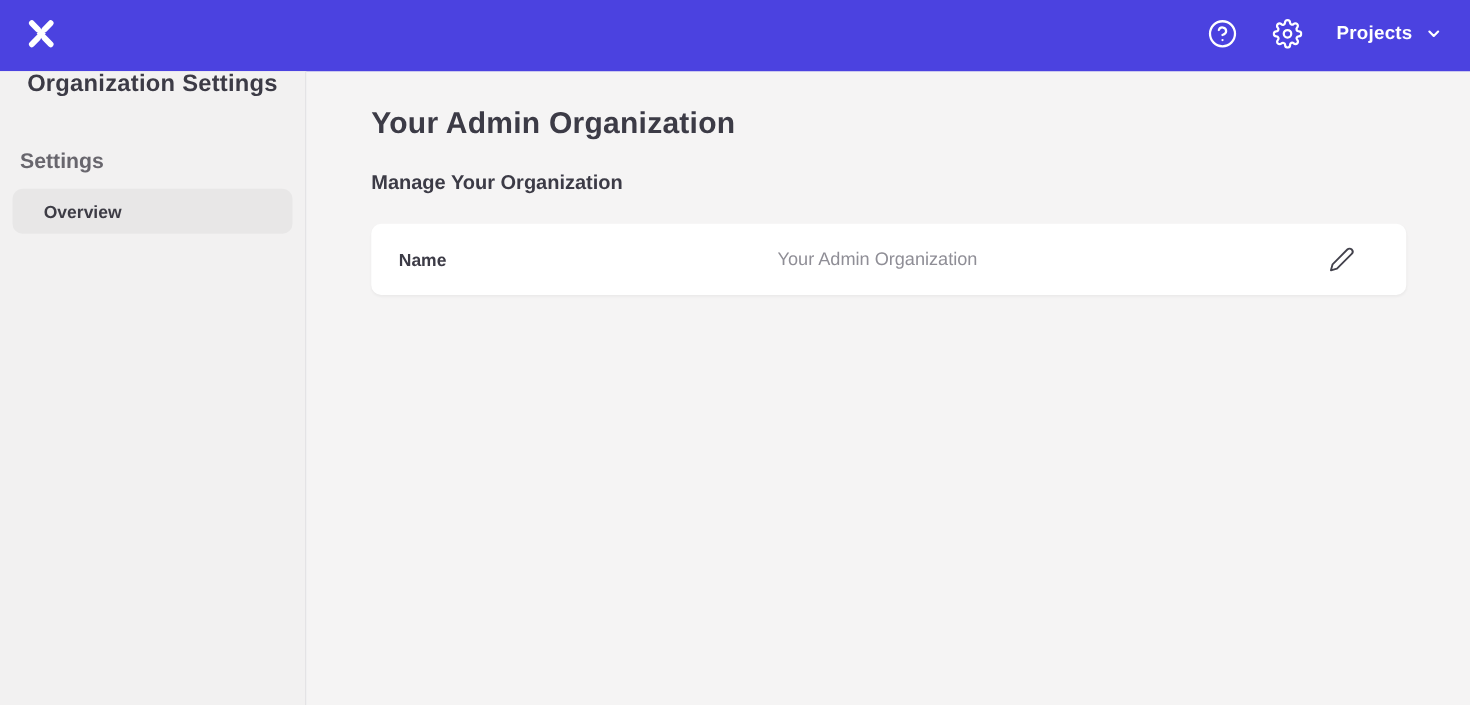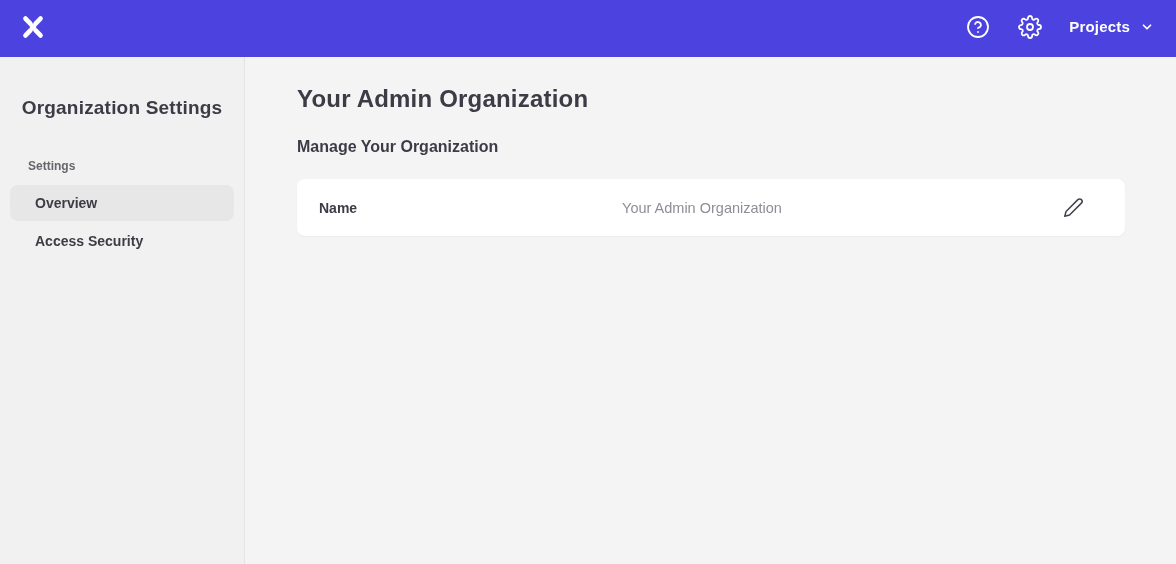--- a/index.html
+++ b/index.html
@@ -50,32 +50,31 @@
     display: flex;
     height: 507px;
   }
 
   
   .sidebar {
     width: 245px;
     flex: 0 0 245px;
     background: var(--sidebar-bg, #f2f1f1);
     border-right: 1px solid #e4e3e5;
-    padding-top: 40px;
   }
   .sidebar-title {
     font-size: 19px;
     font-weight: 700;
     text-align: center;
     color: var(--text-dark, #3c3b46);
     letter-spacing: .2px;
   }
   .section-label {
-    margin: 40px 0 12px 28px;
-    font-size: 12px;
+    margin: 40px 0 12px 16px;
+    font-size: 17px;
     font-weight: 700;
     color: var(--text-gray, #68666d);
   }
   .nav { display: flex; flex-direction: column; gap: 2px; padding: 0 10px; }
   .nav-item {
     height: 36px;
     display: flex;
     align-items: center;
     padding-left: 25px;
     border-radius: 8px;
@@ -179,21 +178,20 @@
     </button>
   </div>
 </header>
 
 <div class="shell">
   <aside class="sidebar">
     <div class="sidebar-title">Organization Settings</div>
     <div class="section-label">Settings</div>
     <nav class="nav">
       <div class="nav-item selected">Overview</div>
-      <div class="nav-item">Access Security</div>
     </nav>
   </aside>
 
   <main class="main">
     <h1 class="page-title">Your Admin Organization</h1>
     <h2 class="section-title">Manage Your Organization</h2>
     <div class="card">
       <span class="field-label">Name</span>
       <span class="field-value">Your Admin Organization</span>
       <button class="edit-btn">

